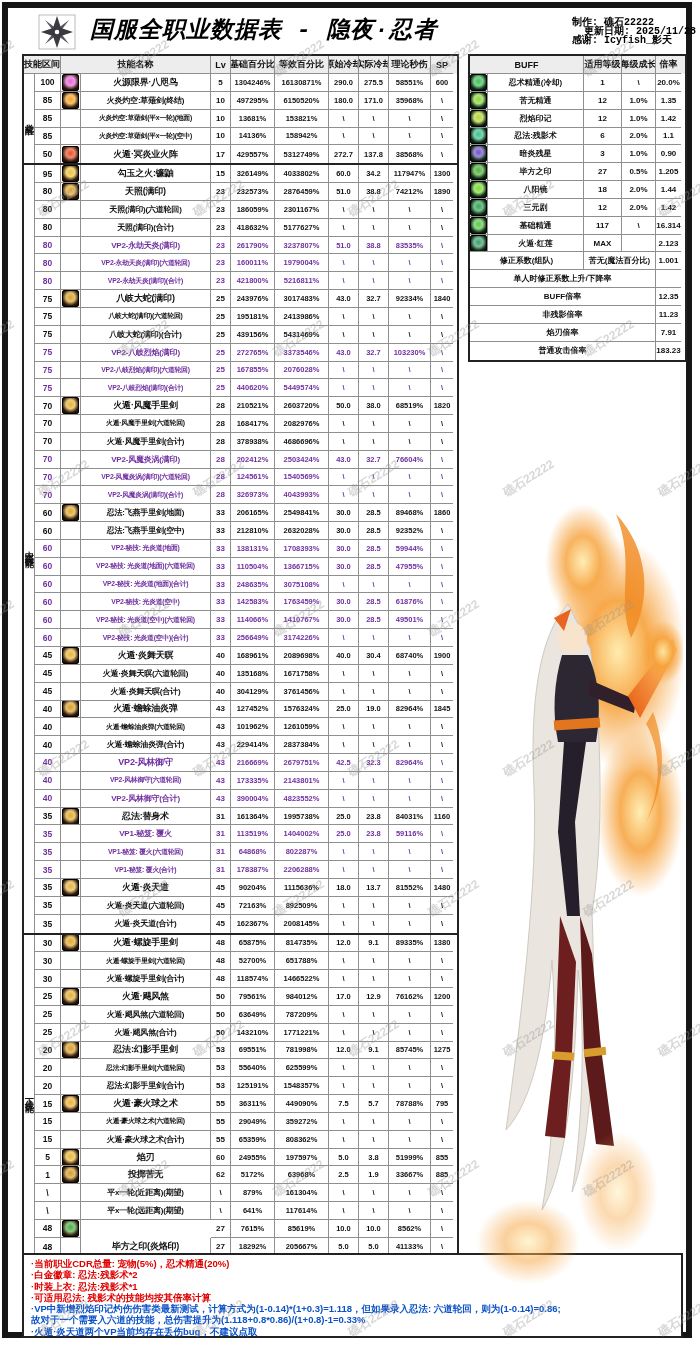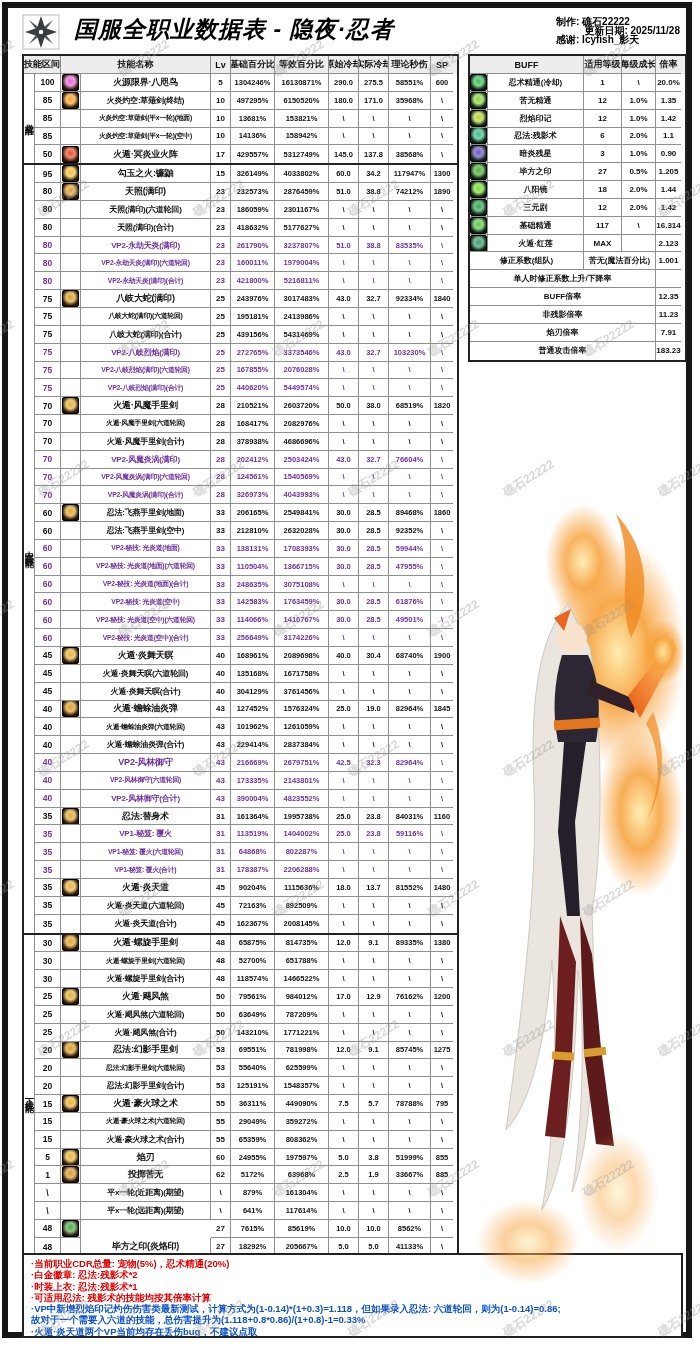--- a/index.html
+++ b/index.html
@@ -1,21 +1,21 @@
 <!DOCTYPE html>
 <html><head>
 <meta charset="utf-8">
 <style>
   html,body{margin:0;padding:0;background:#fff;}
   .page{position:relative;width:700px;height:1346px;background:#fff;overflow:hidden;
         font-family:"Liberation Sans","DejaVu Sans",sans-serif;color:#111;}
   .outer-frame{position:absolute;left:2px;top:2px;width:690px;height:1336px;
         border:6px solid #161616;box-sizing:border-box;pointer-events:none;z-index:1;}
   
-  .title-bar{position:absolute;left:20px;top:12px;width:660px;height:40px;z-index:2;}
+  .title-bar{position:absolute;left:36px;top:12px;width:660px;height:40px;z-index:2;font-family:Liberation Mono, monospace;}
   .logo{position:absolute;left:2px;top:2px;width:38px;height:36px;}
   .title-text{position:absolute;left:54px;top:2px;font-size:23px;font-weight:bold;
         font-style:italic;letter-spacing:1px;color:#000;white-space:nowrap;}
   .credit{position:absolute;font-size:10px;font-weight:bold;white-space:nowrap;color:#000;}
   .credit.maker{left:536px;top:3px;}
   .credit.thanks{left:536px;top:21px;}
   .credit.update{left:648px;top:12px;transform:translateX(-100%);left:660px;}
   
   .tbl{position:absolute;background:#fff;border:2px solid #222;box-sizing:content-box;z-index:2;}
   .thead{display:flex;background:#ededed;}
@@ -162,21 +162,21 @@
             </div>
             <div class="srow">
               <div class="cell c-range">50</div>
               <div class="cell c-icon">
                 <div class="skill-icon" style="background: radial-gradient(circle at 50% 42%, rgb(232, 81, 42) 0%, rgba(232, 81, 42, 0.667) 38%, rgb(50, 25, 10) 72%, rgb(10, 10, 10) 100%);"></div>
               </div>
               <div class="cell c-name" style="font-size: 9px;">火遁·冥炎业火阵</div>
               <div class="cell c-lv">17</div>
               <div class="cell c-base">429557%</div>
               <div class="cell c-eff">5312749%</div>
-              <div class="cell c-cd">145.0</div>
+              <div class="cell c-cd">272.7</div>
               <div class="cell c-rcd">137.8</div>
               <div class="cell c-dps">38568%</div>
               <div class="cell c-sp">\</div>
             </div>
           </div>
         </div>
         <div class="section">
           <div class="sec-label">中高阶技能</div>
           <div class="sec-rows">
             <div class="srow">

